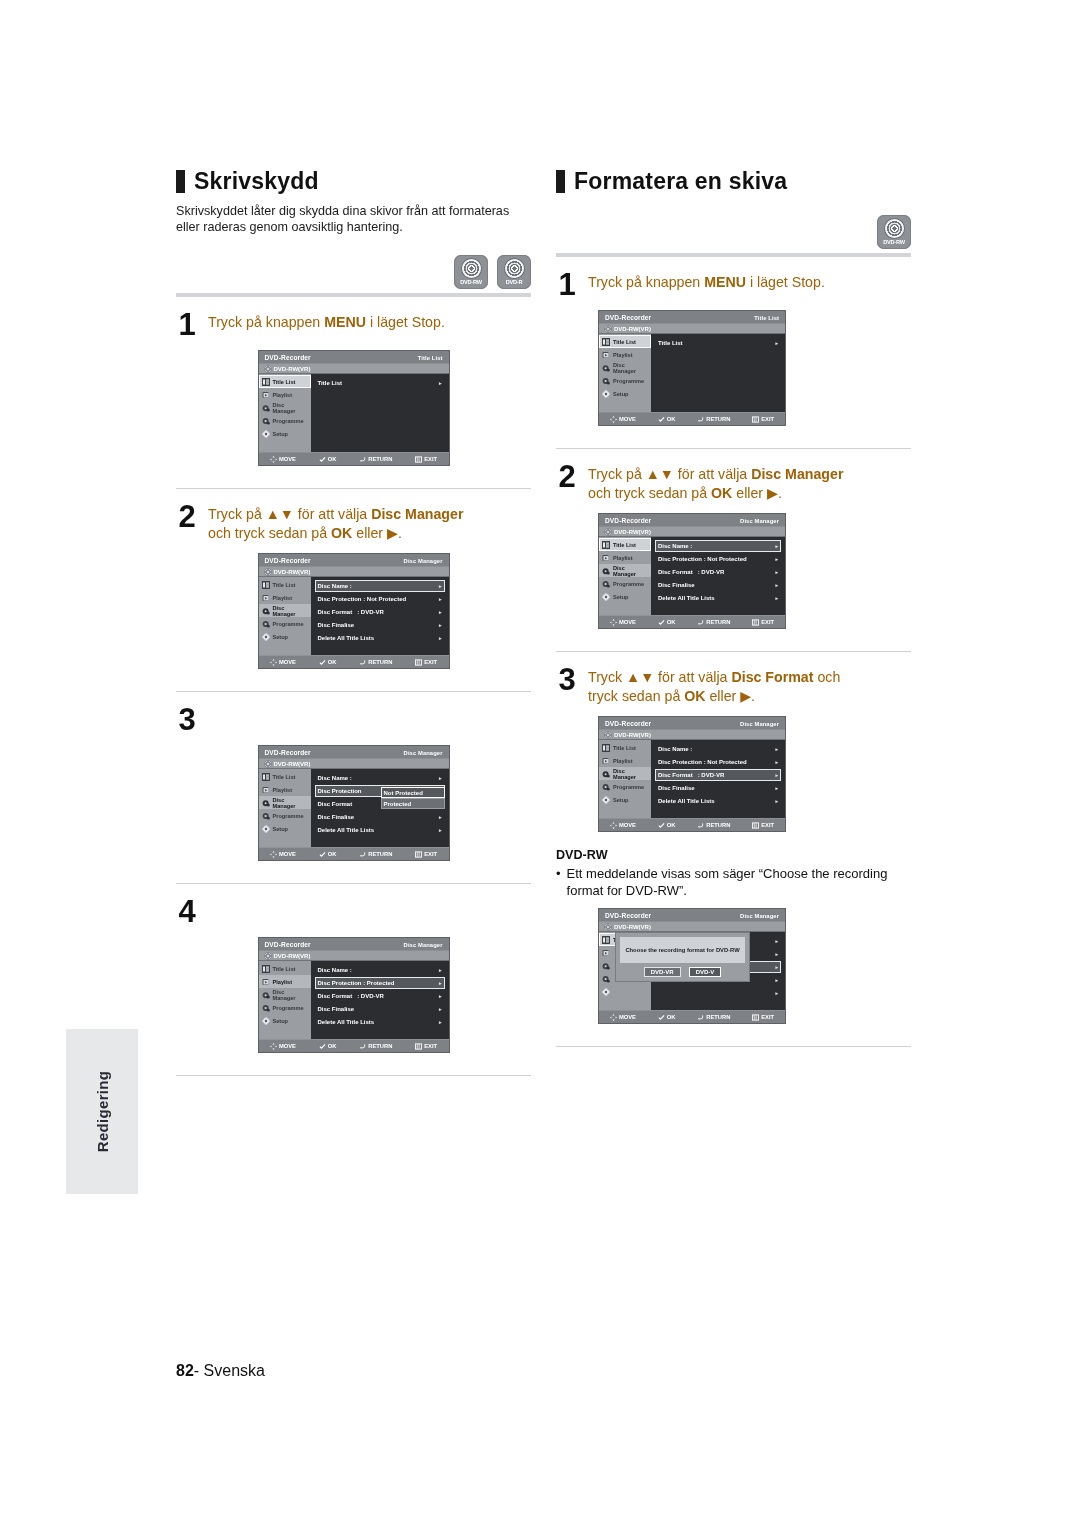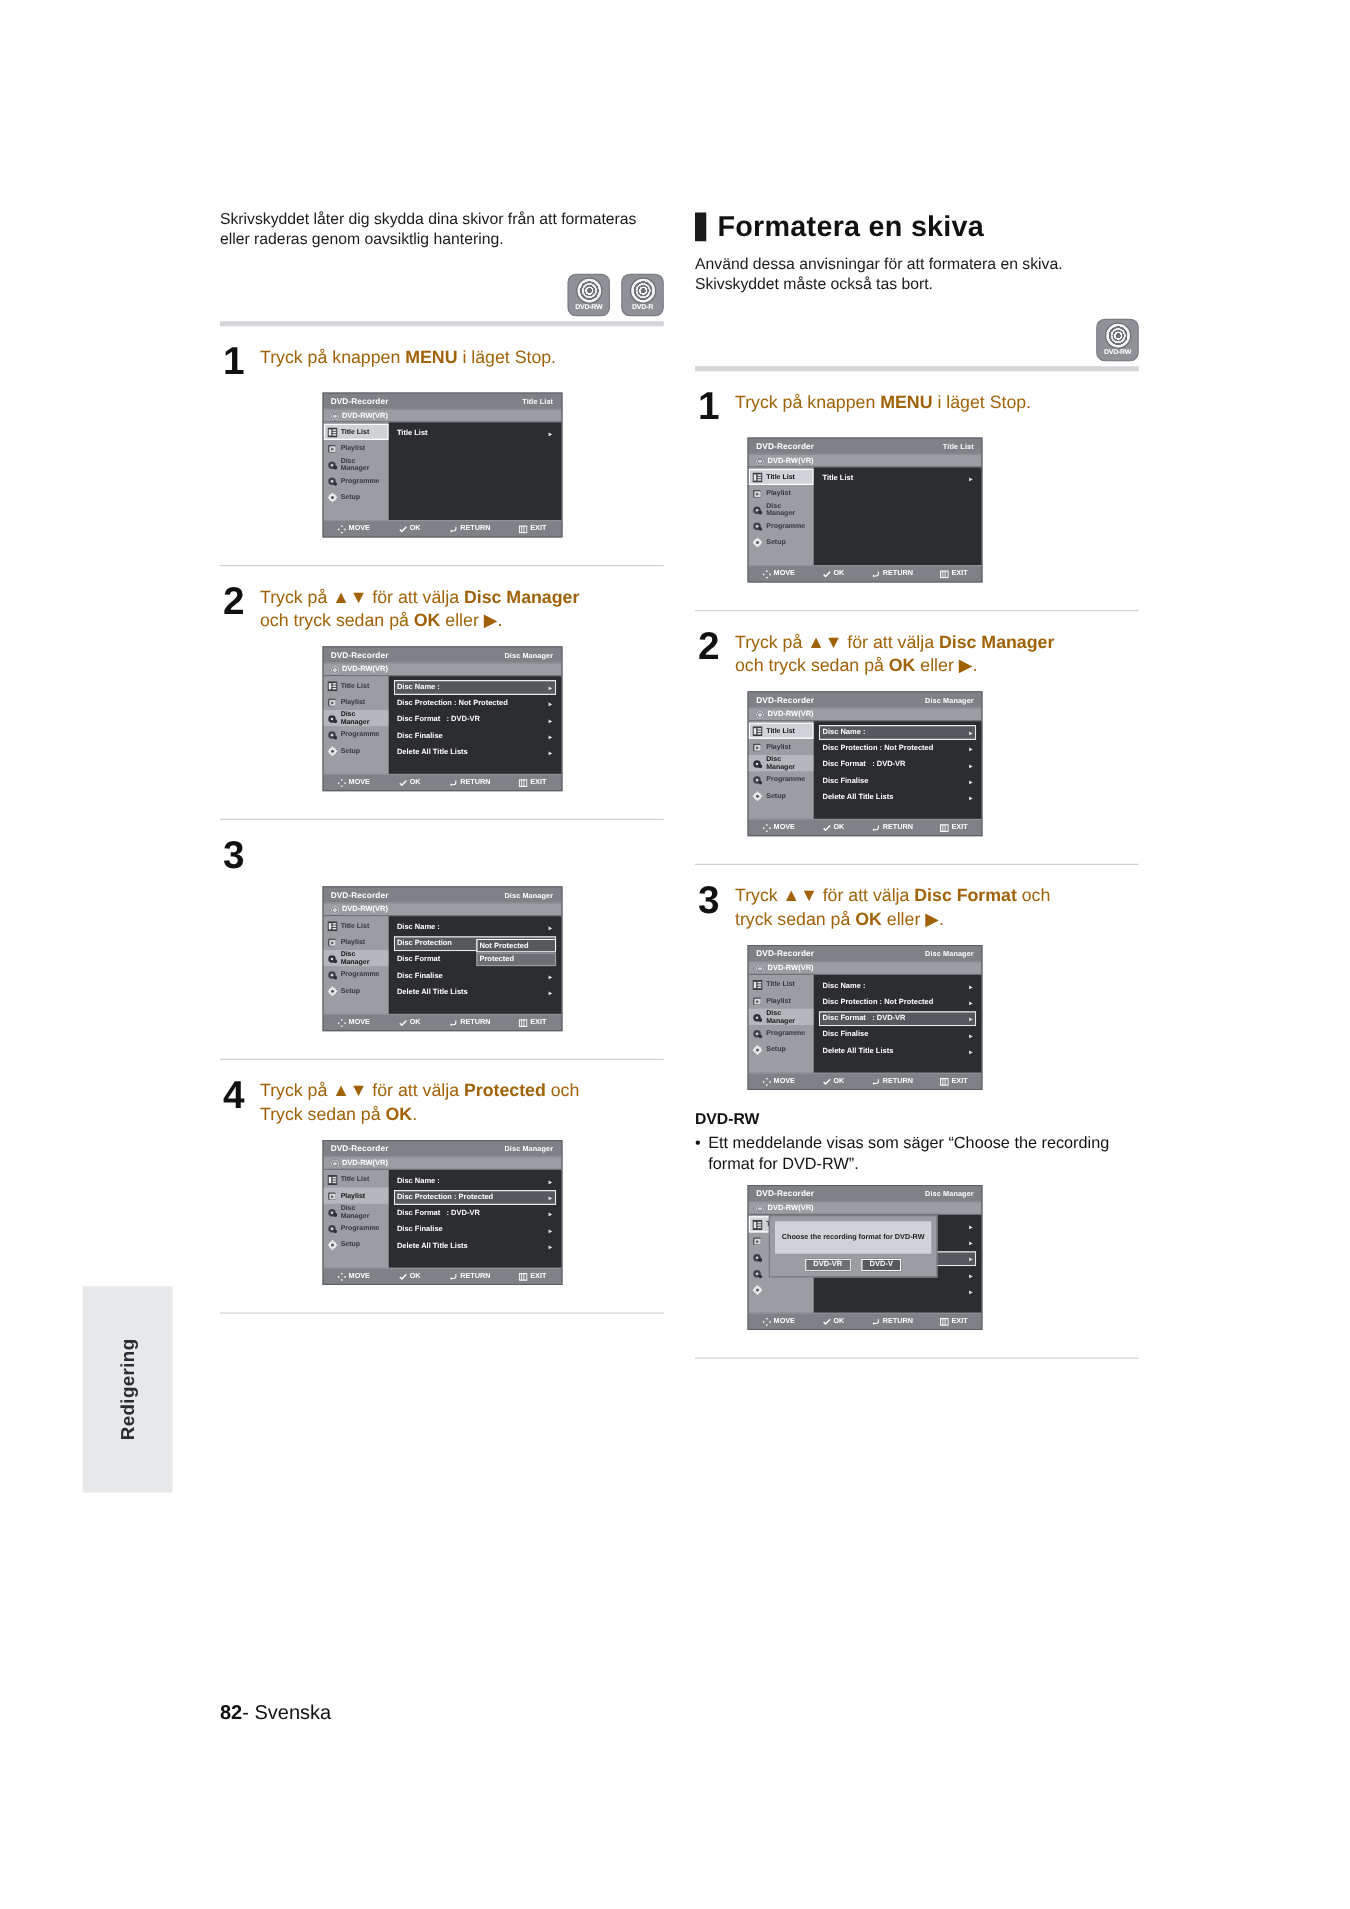--- a/index.html
+++ b/index.html
@@ -142,20 +142,24 @@
 </style>
 </head>
 <body>
 
 <div class="side-tab">
   <div class="vtext">Redigering</div>
 </div>
 
 <div class="col col-left">
 
+  <div class="sec-head">
+    <div class="sec-bar"></div>
+    <div class="sec-title">Skrivskydd</div>
+  </div>
   <div class="sec-desc">Skrivskyddet låter dig skydda dina skivor från att formateras eller raderas genom oavsiktlig hantering.</div>
 
   <div class="badges">
     <div class="badge">
       <div class="disc"></div>
       <div class="blab">DVD-RW</div>
     </div>
     <div class="badge">
       <div class="disc"></div>
       <div class="blab">DVD-R</div>
@@ -505,24 +509,20 @@
           </svg>
           <span>EXIT</span>
         </span>
     </div>
   </div>
 
   <div class="sep"></div>
 
   <div class="step">
     <div class="step-num">4</div>
-    <div class="step-txt">
-      <span>Tryck på  ▲▼ för att välja </span><b>Protected</b><span> och</span><br>
-      <span>Tryck sedan på </span><b>OK</b><span>.</span>
-    </div>
   </div>
 
   <div class="osd" style="width:190px">
     <div class="osd-title">
       <span>DVD-Recorder</span>
       <span class="right">Disc Manager</span>
     </div>
     <div class="osd-disc">
       <span class="dot"></span>
       <span>DVD-RW(VR)</span>
@@ -632,21 +632,20 @@
 
   <div class="sep"></div>
 </div>
 
 <div class="col col-right">
 
   <div class="sec-head">
     <div class="sec-bar"></div>
     <div class="sec-title">Formatera en skiva</div>
   </div>
-  <div class="sec-desc">Använd dessa anvisningar för att formatera en skiva. Skivskyddet måste också tas bort.</div>
 
   <div class="badges">
     <div class="badge">
       <div class="disc"></div>
       <div class="blab">DVD-RW</div>
     </div>
   </div>
   <div class="rule"></div>
 
   <div class="step">

